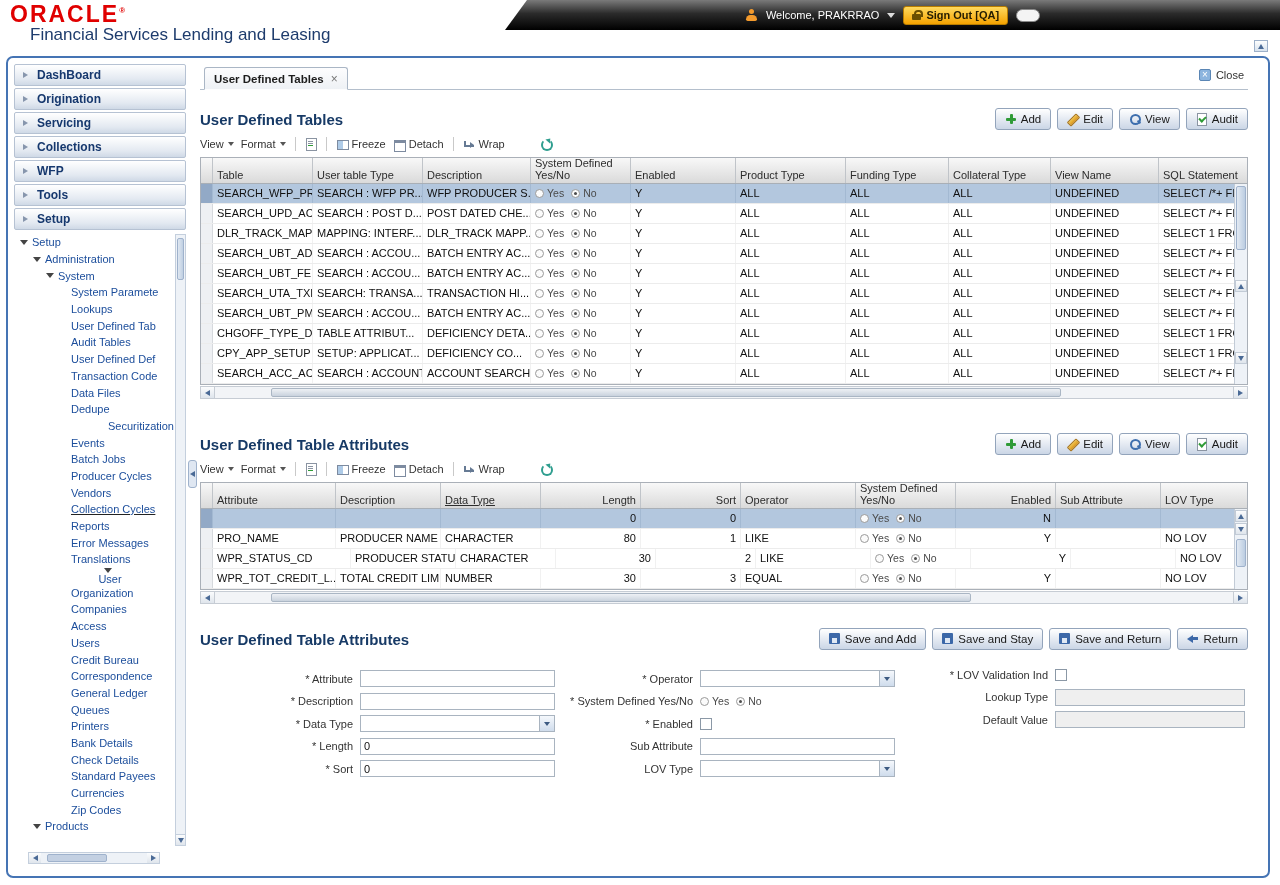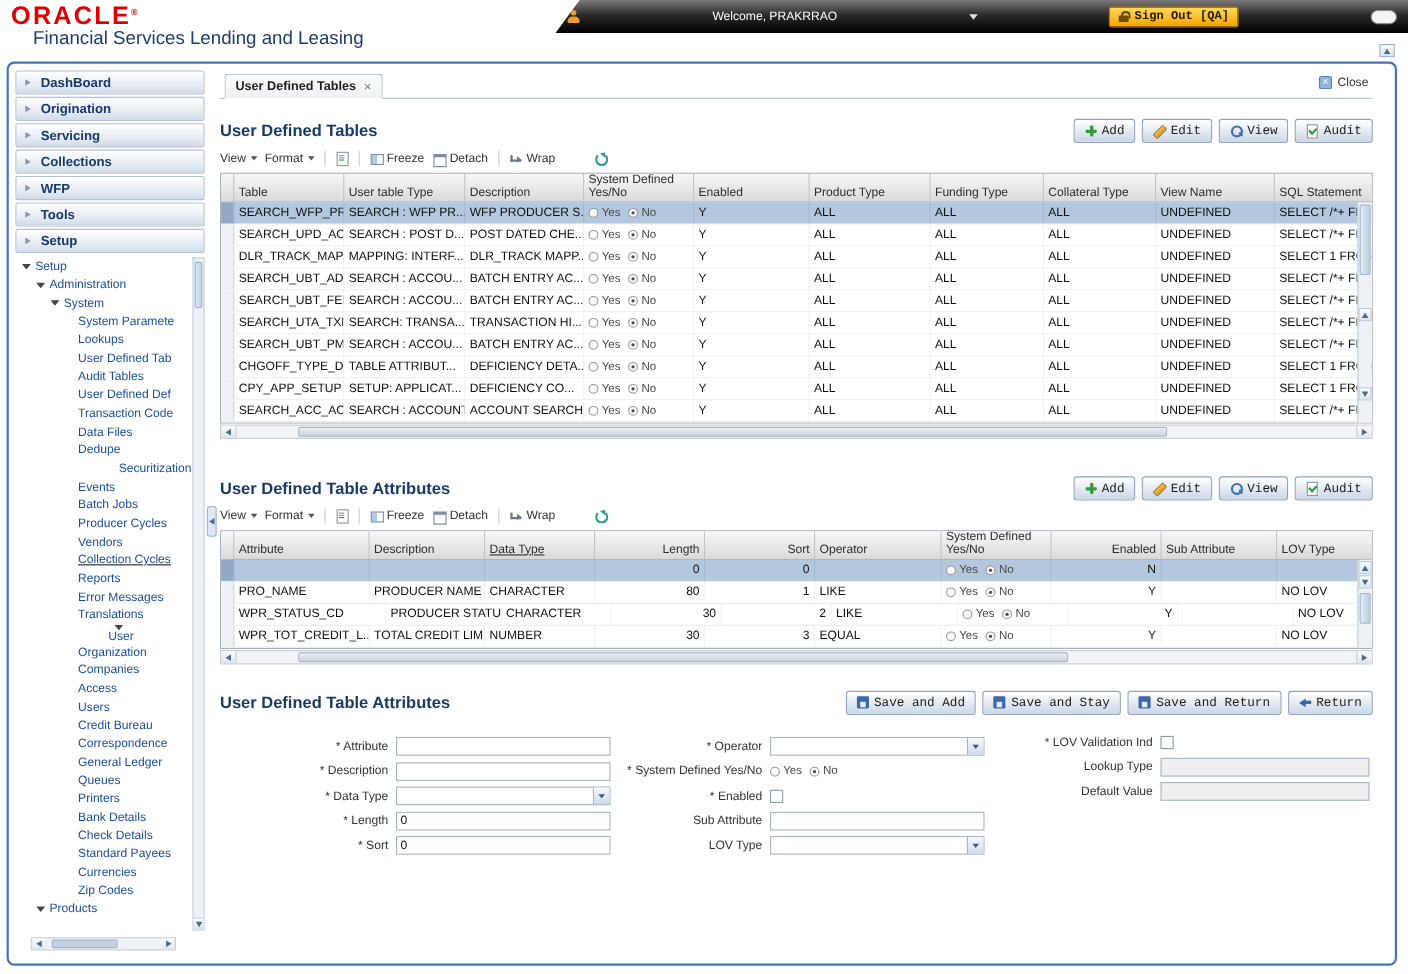--- a/index.html
+++ b/index.html
@@ -1,28 +1,28 @@
 <!DOCTYPE html>
 <html><head>
 <meta charset="utf-8">
 <style>
   *{margin:0;padding:0;box-sizing:border-box}
   html,body{width:1280px;height:885px}
   body{font-family:"Liberation Sans",sans-serif;background:#fff;position:relative;overflow:hidden;font-size:11px;color:#222}
-  button{font-family:Liberation Mono, monospace;cursor:pointer}
+  button{font-family:Liberation Sans, sans-serif;cursor:pointer}
 
   
   .tophdr{position:absolute;left:0;top:0;width:1280px;height:56px;background:#fff}
   .oracle{position:absolute;left:10px;top:1px;color:#e00000;font-size:23px;font-weight:bold;letter-spacing:2px}
   .oracle sup{font-size:8px;letter-spacing:0}
   .app-title{position:absolute;left:30px;top:25px;color:#1e3c6d;font-size:17px}
   .blackbar{position:absolute;top:0;right:0;width:775px;height:30px;color:#fff;
     background:linear-gradient(180deg,#7a7a7a 0%,#2b2b2b 45%,#000 100%);
     clip-path:polygon(22px 0,100% 0,100% 100%,0 100%);
-    display:flex;align-items:center;justify-content:space-between;gap:8px;padding:0 10px;font-size:11px}
+    display:flex;align-items:center;justify-content:center;gap:8px;padding:0 10px;font-size:11px}
   .ic{display:inline-block;position:relative;width:12px;height:12px;flex:0 0 auto}
   .ic-user{width:13px;height:12px}
   .ic-user::before{content:"";position:absolute;left:4px;top:0;width:5px;height:5px;border-radius:50%;background:#f49b2d}
   .ic-user::after{content:"";position:absolute;left:1px;top:6px;width:11px;height:6px;border-radius:5px 5px 2px 2px;background:#f49b2d}
   .w-caret{width:0;height:0;border-left:4px solid transparent;border-right:4px solid transparent;border-top:5px solid #ddd}
   .signout{display:flex;align-items:center;gap:5px;height:19px;padding:0 8px;border:1px solid #b97d00;border-radius:3px;
     background:linear-gradient(#ffd95e,#f5a300);color:#241c00;font-size:11px;font-weight:bold}
   .ic-lock{width:9px;height:10px}
   .ic-lock::before{content:"";position:absolute;left:2px;top:0;width:5px;height:5px;border:2px solid #6b4e00;border-bottom:none;border-radius:4px 4px 0 0}
   .ic-lock::after{content:"";position:absolute;left:0;top:4px;width:9px;height:6px;background:#6b4e00;border-radius:1px}

